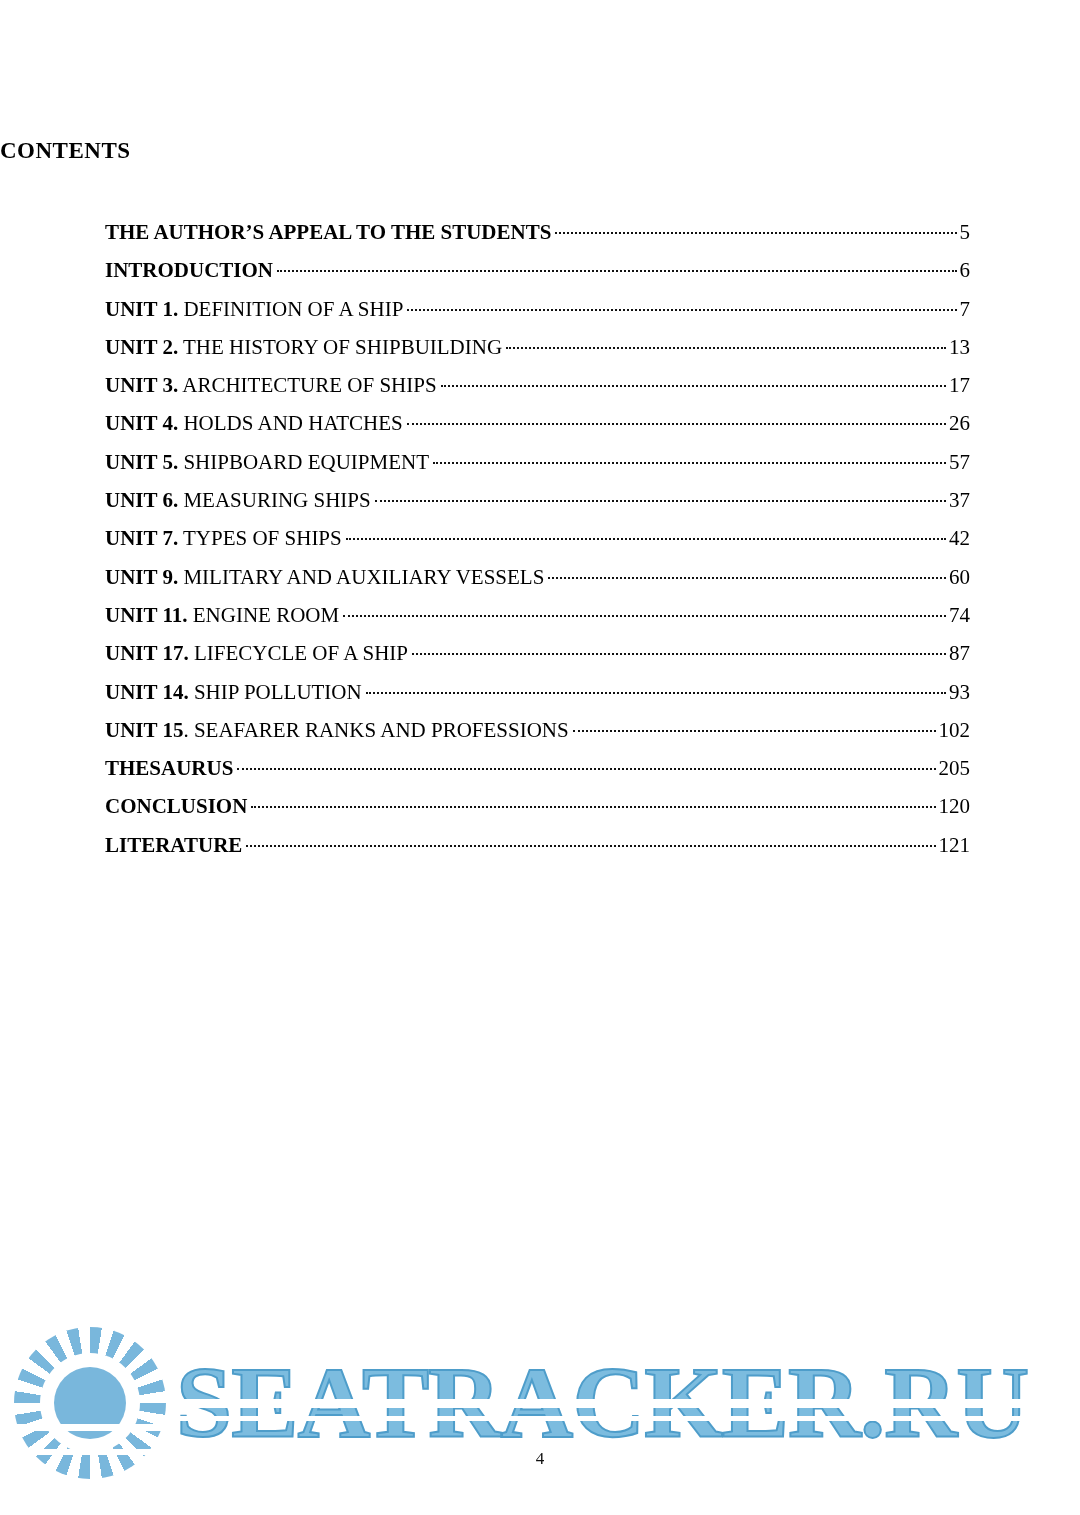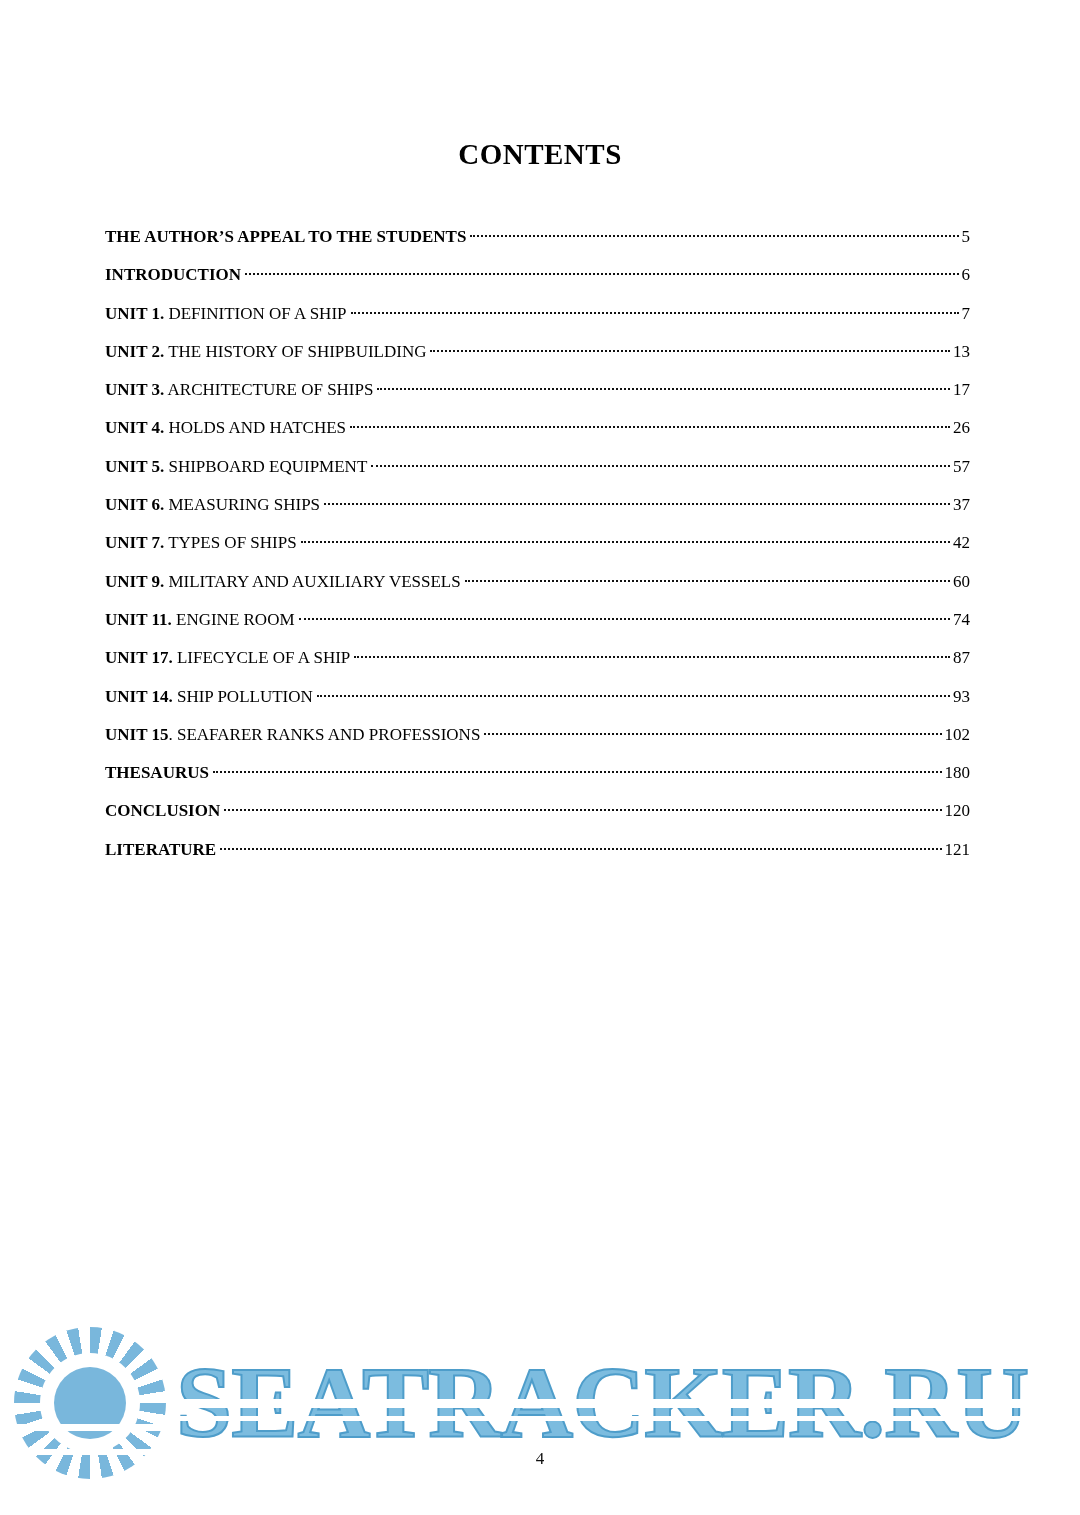--- a/index.html
+++ b/index.html
@@ -9,33 +9,32 @@
     width: 1080px;
     height: 1515px;
     margin: 0 auto;
     background: #ffffff;
     font-family: "Liberation Serif", "DejaVu Serif", serif;
     color: #000000;
     overflow: hidden;
   }
   .doc-title {
     padding-top: 138px;
-    text-align: center;
-    font-size: 29px;
+    font-size: 23px;
     font-weight: bold;
     letter-spacing: 0.5px;
   }
   .toc {
     margin: 56px 110px 0 105px;
   }
   .toc-row {
     display: flex;
     align-items: baseline;
     height: 38.3px;
-    font-size: 17px;
+    font-size: 21px;
     white-space: pre;
   }
   .toc-bold { font-weight: bold; }
   .leader {
     flex: 1 1 auto;
     min-width: 12px;
     border-bottom: 2px dotted #111111;
     margin: 0 3px 0 4px;
     position: relative;
     top: -5px;
@@ -198,21 +197,21 @@
       <div class="toc-row">
       <span class="toc-bold">UNIT 15</span>
       <span class="toc-rest">. SEAFARER RANKS AND PROFESSIONS</span>
       <span class="leader"></span>
       <span class="toc-page">102</span>
     </div>
       <div class="toc-row">
       <span class="toc-bold">THESAURUS</span>
       <span class="toc-rest"></span>
       <span class="leader"></span>
-      <span class="toc-page">180</span>
+      <span class="toc-page">205</span>
     </div>
       <div class="toc-row">
       <span class="toc-bold">CONCLUSION</span>
       <span class="toc-rest"></span>
       <span class="leader"></span>
       <span class="toc-page">120</span>
     </div>
       <div class="toc-row">
       <span class="toc-bold">LITERATURE</span>
       <span class="toc-rest"></span>

